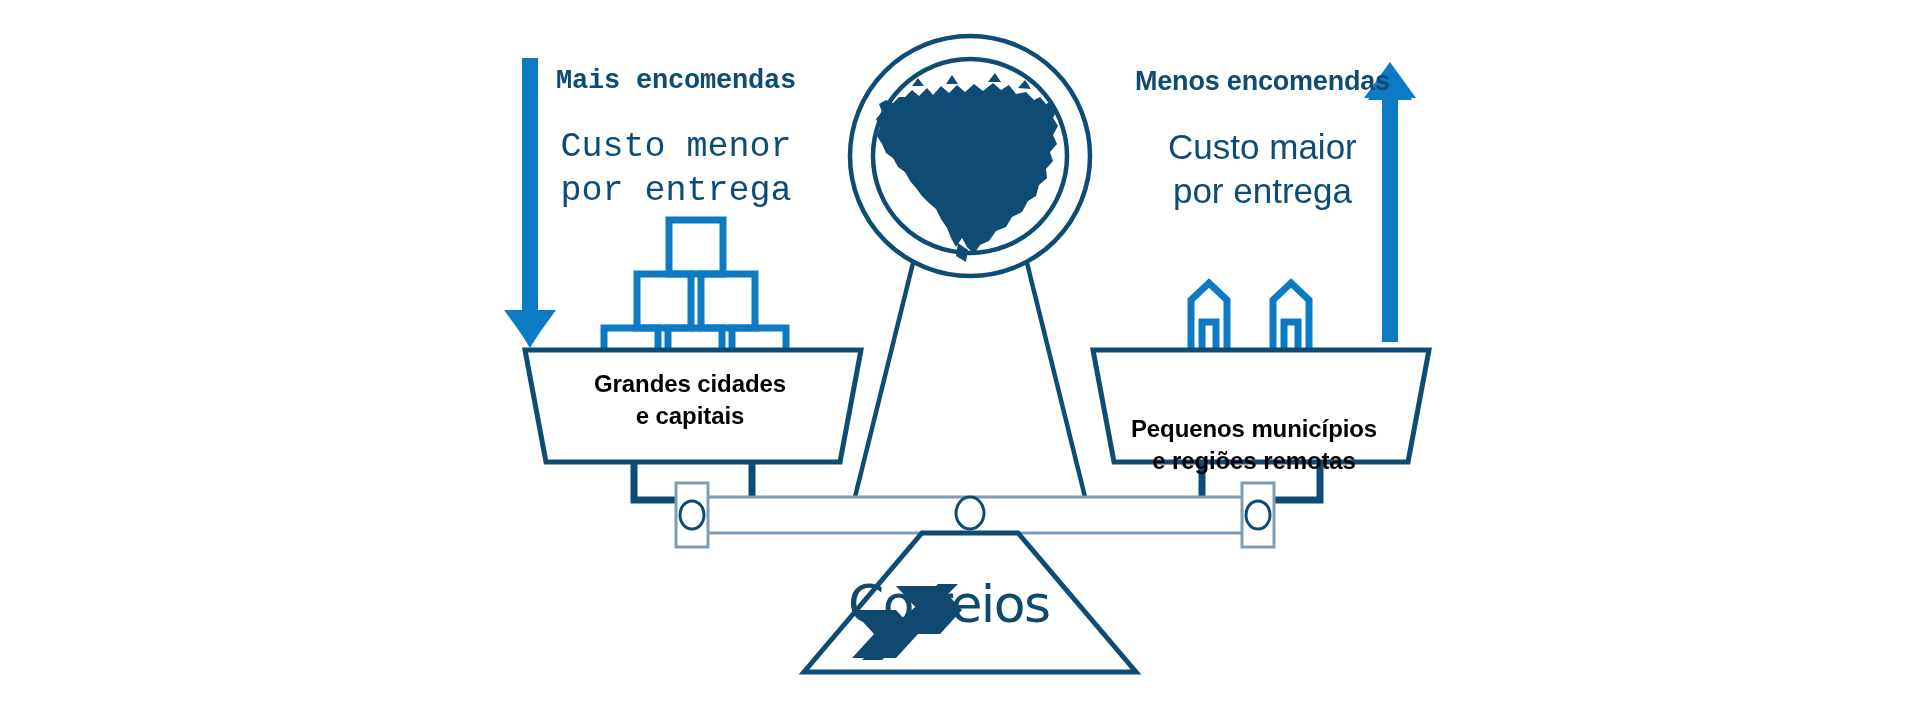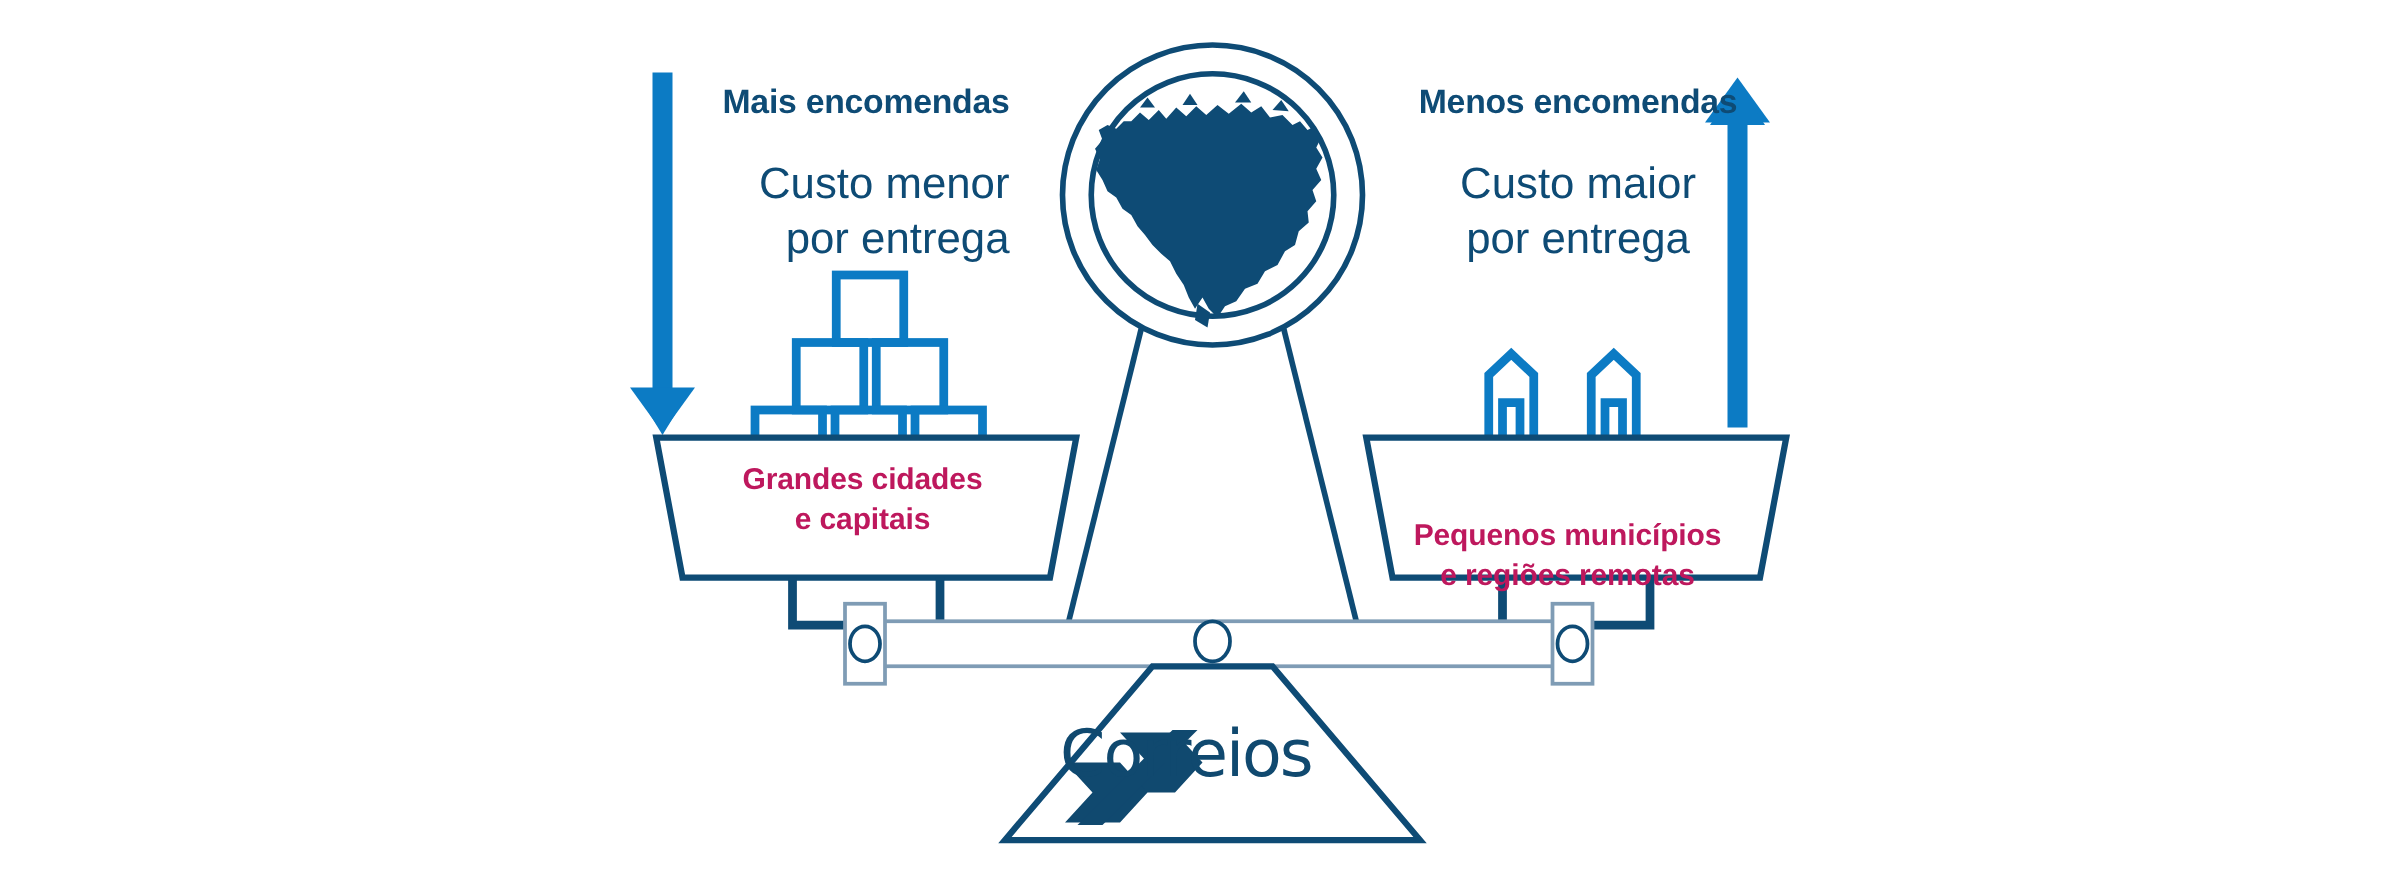--- a/index.html
+++ b/index.html
@@ -40,29 +40,29 @@
     letter-spacing: -0.2px;
     color: #0e4b75;
     white-space: nowrap;
   }
   .subtext {
     font-size: 35px;
     font-weight: 400;
     color: #0e4b75;
     white-space: nowrap;
   }
-  #left-text   { left: 578px;  top: 64px;  text-align: right; }
+  #left-text   { left: 556px;  top: 64px;  text-align: center; font-family: Liberation Mono, monospace; }
   #right-text  { left: 1135px; top: 64px;  text-align: center; }
   .gap { height: 26px; }
 
   .pan-label {
     position: absolute;
     font-size: 24px;
     font-weight: 700;
-    color: #be185d;
+    color: #000000;
     text-align: center;
     line-height: 1.32;
     letter-spacing: -0.1px;
     width: 340px;
   }
   #pan-label-left  { left: 520px;  top: 368px; }
   #pan-label-right { left: 1084px; top: 368px; margin-top: 45px; }
 
   
   #logo-wrap {

